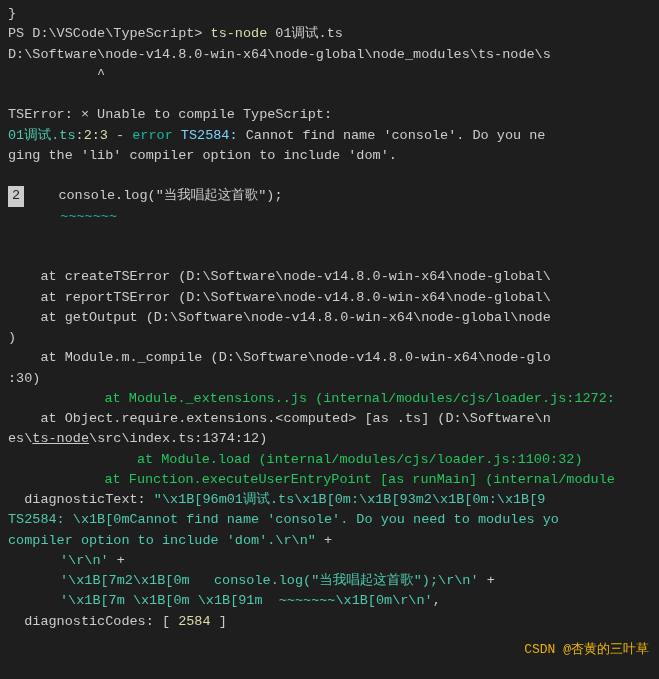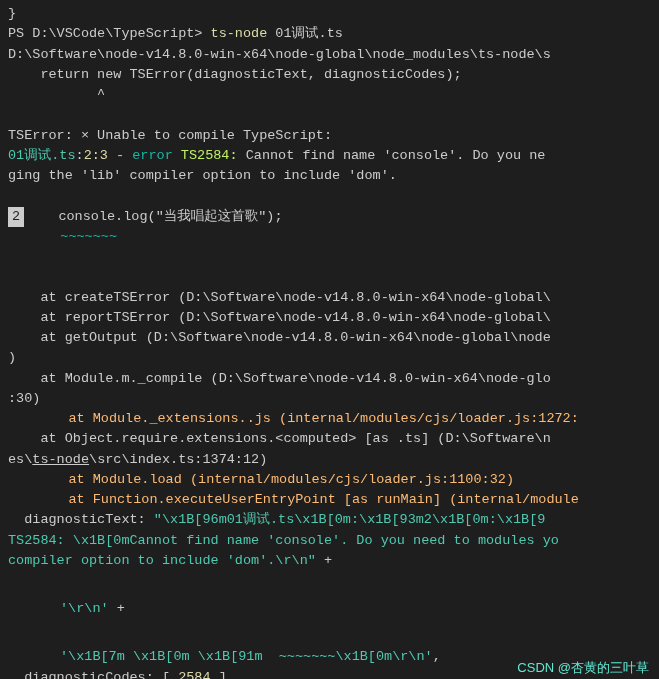--- a/index.html
+++ b/index.html
@@ -10,54 +10,53 @@
       font-size: 13.5px;
       line-height: 1.5;
       width: 659px;
       height: 679px;
       overflow: hidden;
       padding: 4px 8px;
       position: relative;
     }
     .line { white-space: pre; }
     .indent1 { padding-left: 28px; }
-    .indent2 { padding-left: 52px; margin-top: 28px; }
+    .indent2 { padding-left: 52px; }
     .yellow { color: #dcdcaa; }
     .red { color: #14b8a6; margin-top: 44px; }
-    .dim { color: #bef264; }
-    .dimmer { color: #fdba74; }
+    .dim { color: #7dd3fc; }
+    .dimmer { color: #22c55e; text-align: center; }
     .teal { color: #4ec9b0; }
     .ul { text-decoration: underline; }
     .errline-gutter {
       background: #cccccc;
       color: #1e1e1e;
       padding: 0 4px;
       margin-right: 10px;
       display: inline-block;
     }
     .watermark {
       position: absolute;
-      bottom: 2px;
+      bottom: 20px;
       right: 10px;
-      color: #5eead4;
+      color: #eab308;
       font-size: 13px;
-      font-family: Liberation Sans, sans-serif;
+      font-family: Liberation Mono, monospace;
     }
   </style>
 </head>
 <body>
 
 <div>
 
 <div class="line">}</div>
 
 <div class="line"><span>PS D:\VSCode\TypeScript&gt; </span><span class="yellow">ts-node</span><span> 01调试.ts</span></div>
 
 <div class="line">D:\Software\node-v14.8.0-win-x64\node-global\node_modules\ts-node\s</div>
-<div class="line">    return new TSError(diagnosticText, diagnosticCodes);</div>
 <div class="line">           ^</div>
 
 <div class="line">&nbsp;</div>
 
 <div class="line">TSError: × Unable to compile TypeScript:</div>
 
 <div class="line"><span class="teal">01调试.ts</span><span>:</span><span class="yellow">2</span><span class="yellow">:3</span><span> - </span><span class="red">error</span><span class="dim"> TS2584:</span><span> Cannot find name 'console'. Do you ne</span></div>
 <div class="line">ging the 'lib' compiler option to include 'dom'.</div>
 
 <div class="line">&nbsp;</div>
@@ -77,19 +76,20 @@
 <div class="line indent1 dimmer">    at Module._extensions..js (internal/modules/cjs/loader.js:1272:</div>
 <div class="line">    at Object.require.extensions.&lt;computed&gt; [as .ts] (D:\Software\n</div>
 <div class="line"><span>es\</span><span class="ul">ts-node</span><span>\src\index.ts:1374:12)</span></div>
 <div class="line indent1 dimmer">    at Module.load (internal/modules/cjs/loader.js:1100:32)</div>
 <div class="line indent1 dimmer">    at Function.executeUserEntryPoint [as runMain] (internal/module</div>
 
 <div class="line"><span>  diagnosticText: </span><span class="teal">"\x1B[96m01调试.ts\x1B[0m:\x1B[93m2\x1B[0m:\x1B[9</span></div>
 <div class="line teal">TS2584: \x1B[0mCannot find name 'console'. Do you need to modules yo</div>
 <div class="line"><span class="teal">compiler option to include 'dom'.\r\n"</span><span> +</span></div>
 <div class="line indent2"><span class="teal">'\r\n'</span><span> +</span></div>
+<div class="line indent2"><span class="teal">'\x1B[7m2\x1B[0m   console.log("当我唱起这首歌");\r\n'</span><span> +</span></div>
 <div class="line indent2"><span class="teal">'\x1B[7m \x1B[0m \x1B[91m  ~~~~~~~\x1B[0m\r\n'</span><span>,</span></div>
 
 <div class="line"><span>  diagnosticCodes: [ </span><span class="yellow">2584</span><span> ]</span></div>
 
 </div>
 
 <div class="watermark">CSDN @杏黄的三叶草</div>
 
 </body></html>

